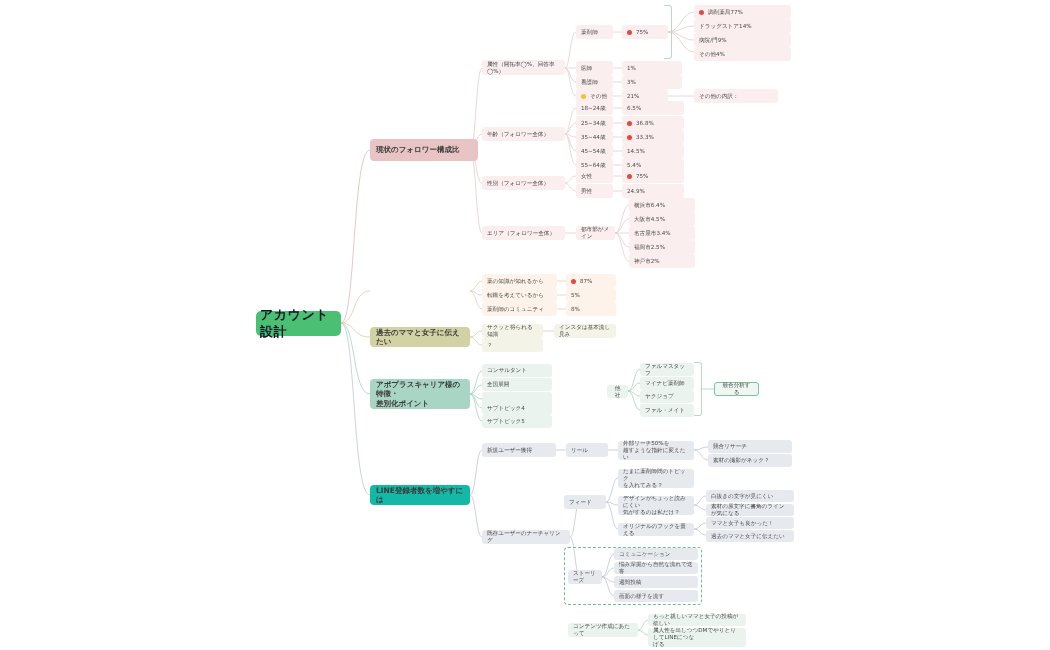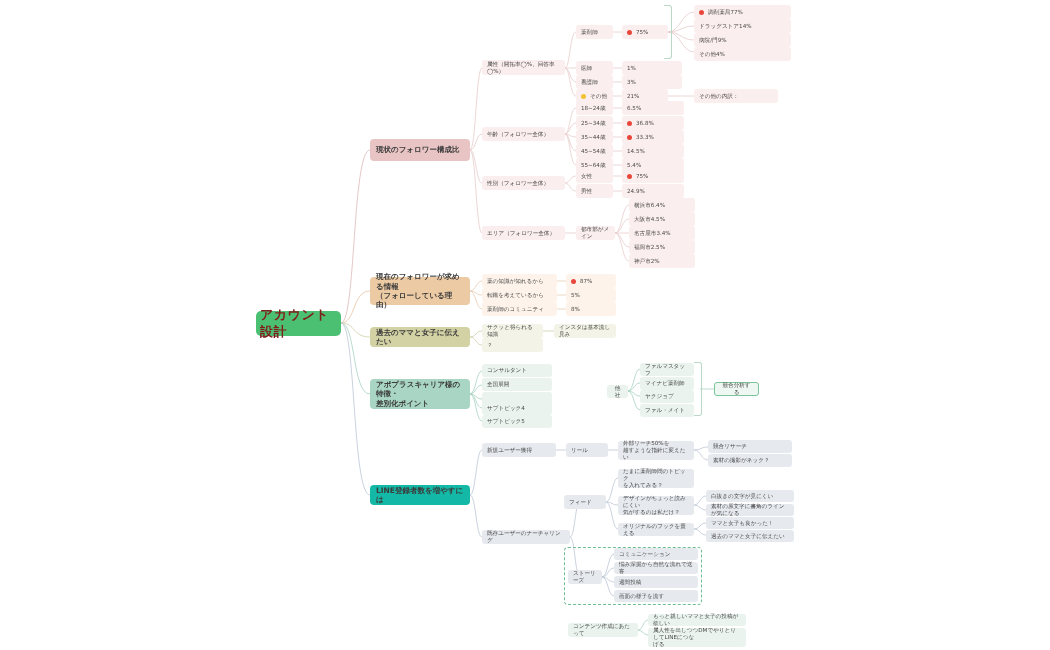--- a/index.html
+++ b/index.html
@@ -38,21 +38,21 @@
     border-radius: 50%;
     margin-right: 4px;
     flex: 0 0 auto;
   }
   .dot.red { background: #e8483c; }
   .dot.yellow { background: #f2c230; }
 
   
   .root {
     background: #4cc072;
-    color: #7f1d1d;
+    color: #0f172a;
     font-size: 13px;
     font-weight: bold;
     border-radius: 5px;
     justify-content: center;
     letter-spacing: .5px;
   }
   
   .l1 {
     font-size: 7.5px;
     font-weight: bold;
@@ -207,21 +207,21 @@
 
   <div class="dashbox" style="left:564px; top:547px; width:138px; height:58px;"></div>
 
   <div class="bracket" style="left:694px; top:362px; width:8px; height:54px;"></div>
   <div class="bracket" style="left:664px; top:5px; width:8px; height:54px;"></div>
 
   <div class="node root" style="left:256px; top:311px; width:85px; height:25px;">
     <span class="txt">アカウント設計</span>
   </div>
 
-  <div class="node l1 pink" style="left:370px; top:139px; width:100px; height:22px;">
+  <div class="node l1 pink" style="left:370px; top:139px; width:108px; height:22px;">
     <span class="txt">現状のフォロワー構成比</span>
   </div>
 
   <div class="node sm fpink" style="left:482px; top:60px; width:83px; height:15px;">
     <span class="txt">属性（開拓率◯%、回答率◯%）</span>
   </div>
 
   <div class="node sm fpink" style="left:576px; top:25px; width:37px; height:14px;">
     <span class="txt">薬剤師</span>
   </div>
@@ -337,24 +337,20 @@
   <div class="node sm fpink" style="left:629px; top:226px; width:66px; height:14px;">
     <span class="txt">名古屋市3.4%</span>
   </div>
   <div class="node sm fpink" style="left:629px; top:240px; width:66px; height:14px;">
     <span class="txt">福岡市2.5%</span>
   </div>
   <div class="node sm fpink" style="left:629px; top:254px; width:66px; height:14px;">
     <span class="txt">神戸市2%</span>
   </div>
 
-  <div class="node l1 orange" style="left:370px; top:277px; width:100px; height:28px;">
-    <span class="txt">現在のフォロワーが求める情報
-（フォローしている理由）</span>
-  </div>
   <div class="node sm fbeige" style="left:482px; top:274px; width:75px; height:14px;">
     <span class="txt">薬の知識が知れるから</span>
   </div>
   <div class="node sm fbeige" style="left:566px; top:274px; width:50px; height:14px;">
     <span class="dot red"></span>
     <span class="txt">87%</span>
   </div>
   <div class="node sm fbeige" style="left:482px; top:288px; width:75px; height:14px;">
     <span class="txt">転職を考えているから</span>
   </div>

